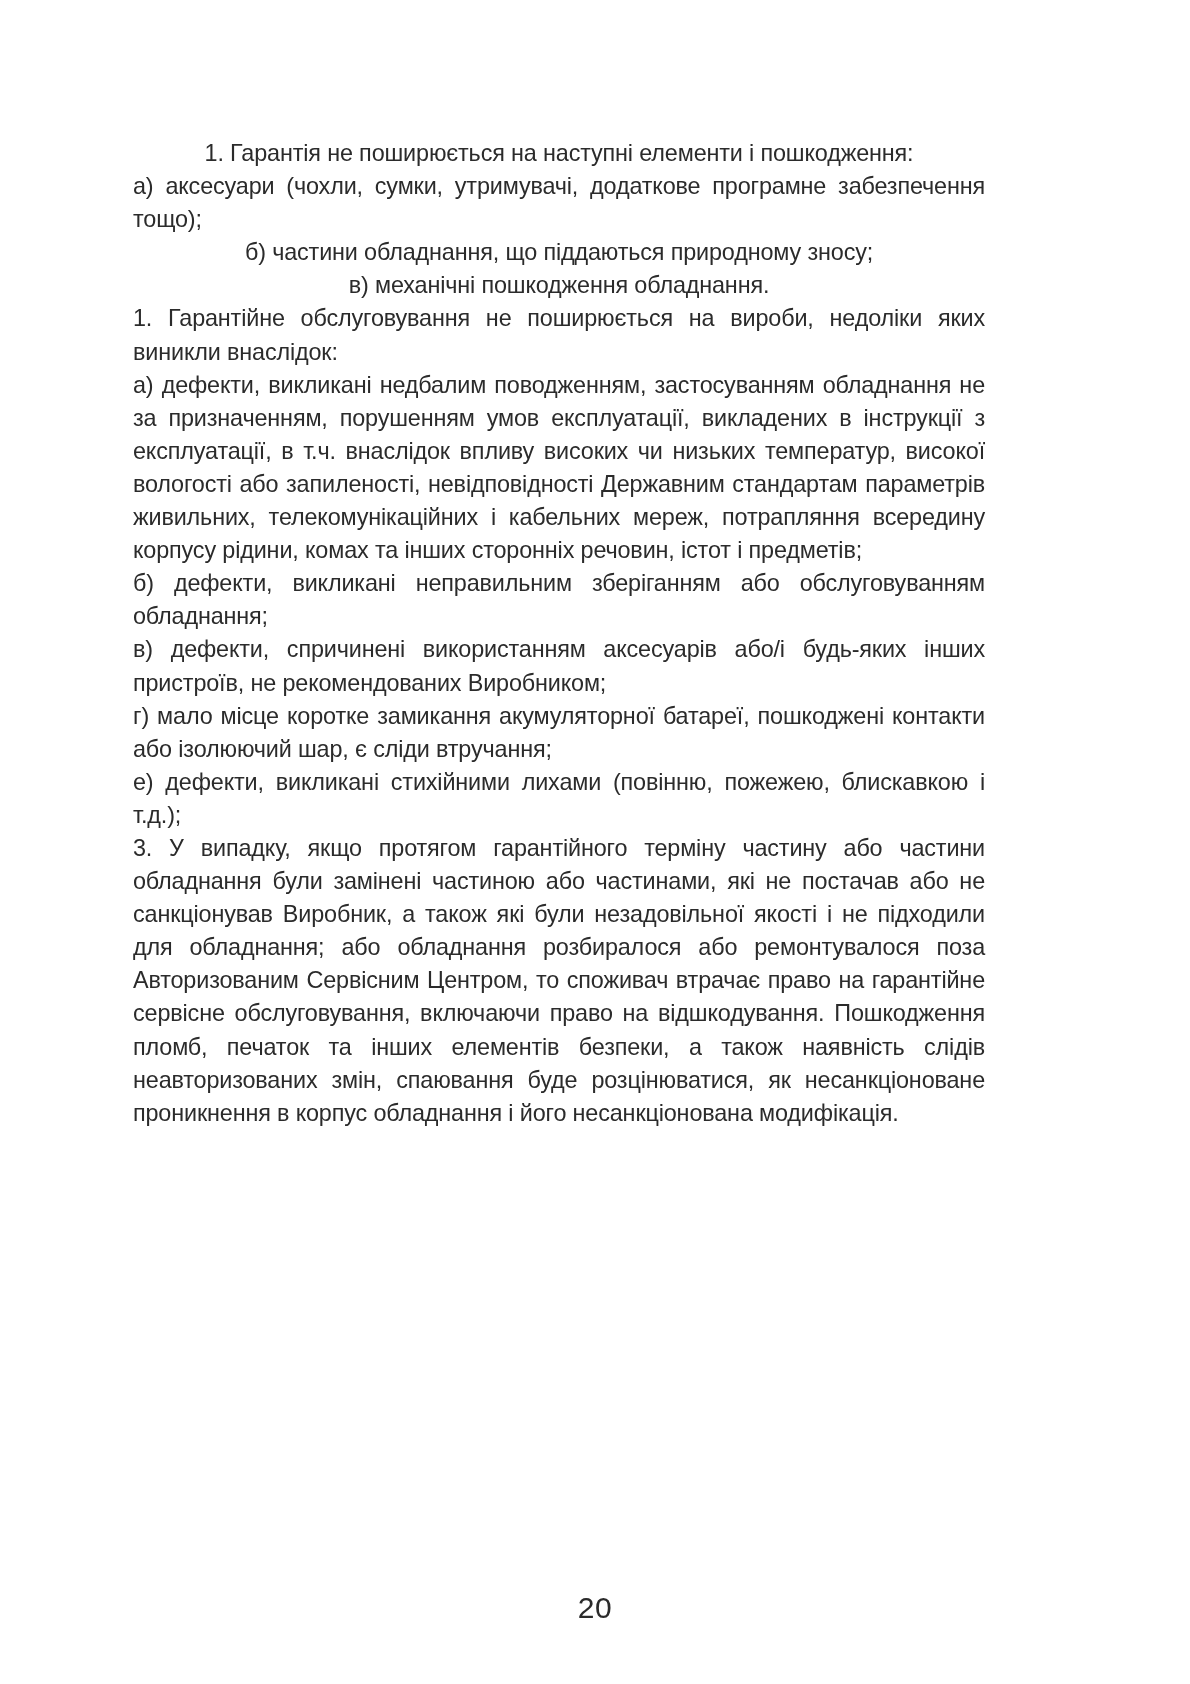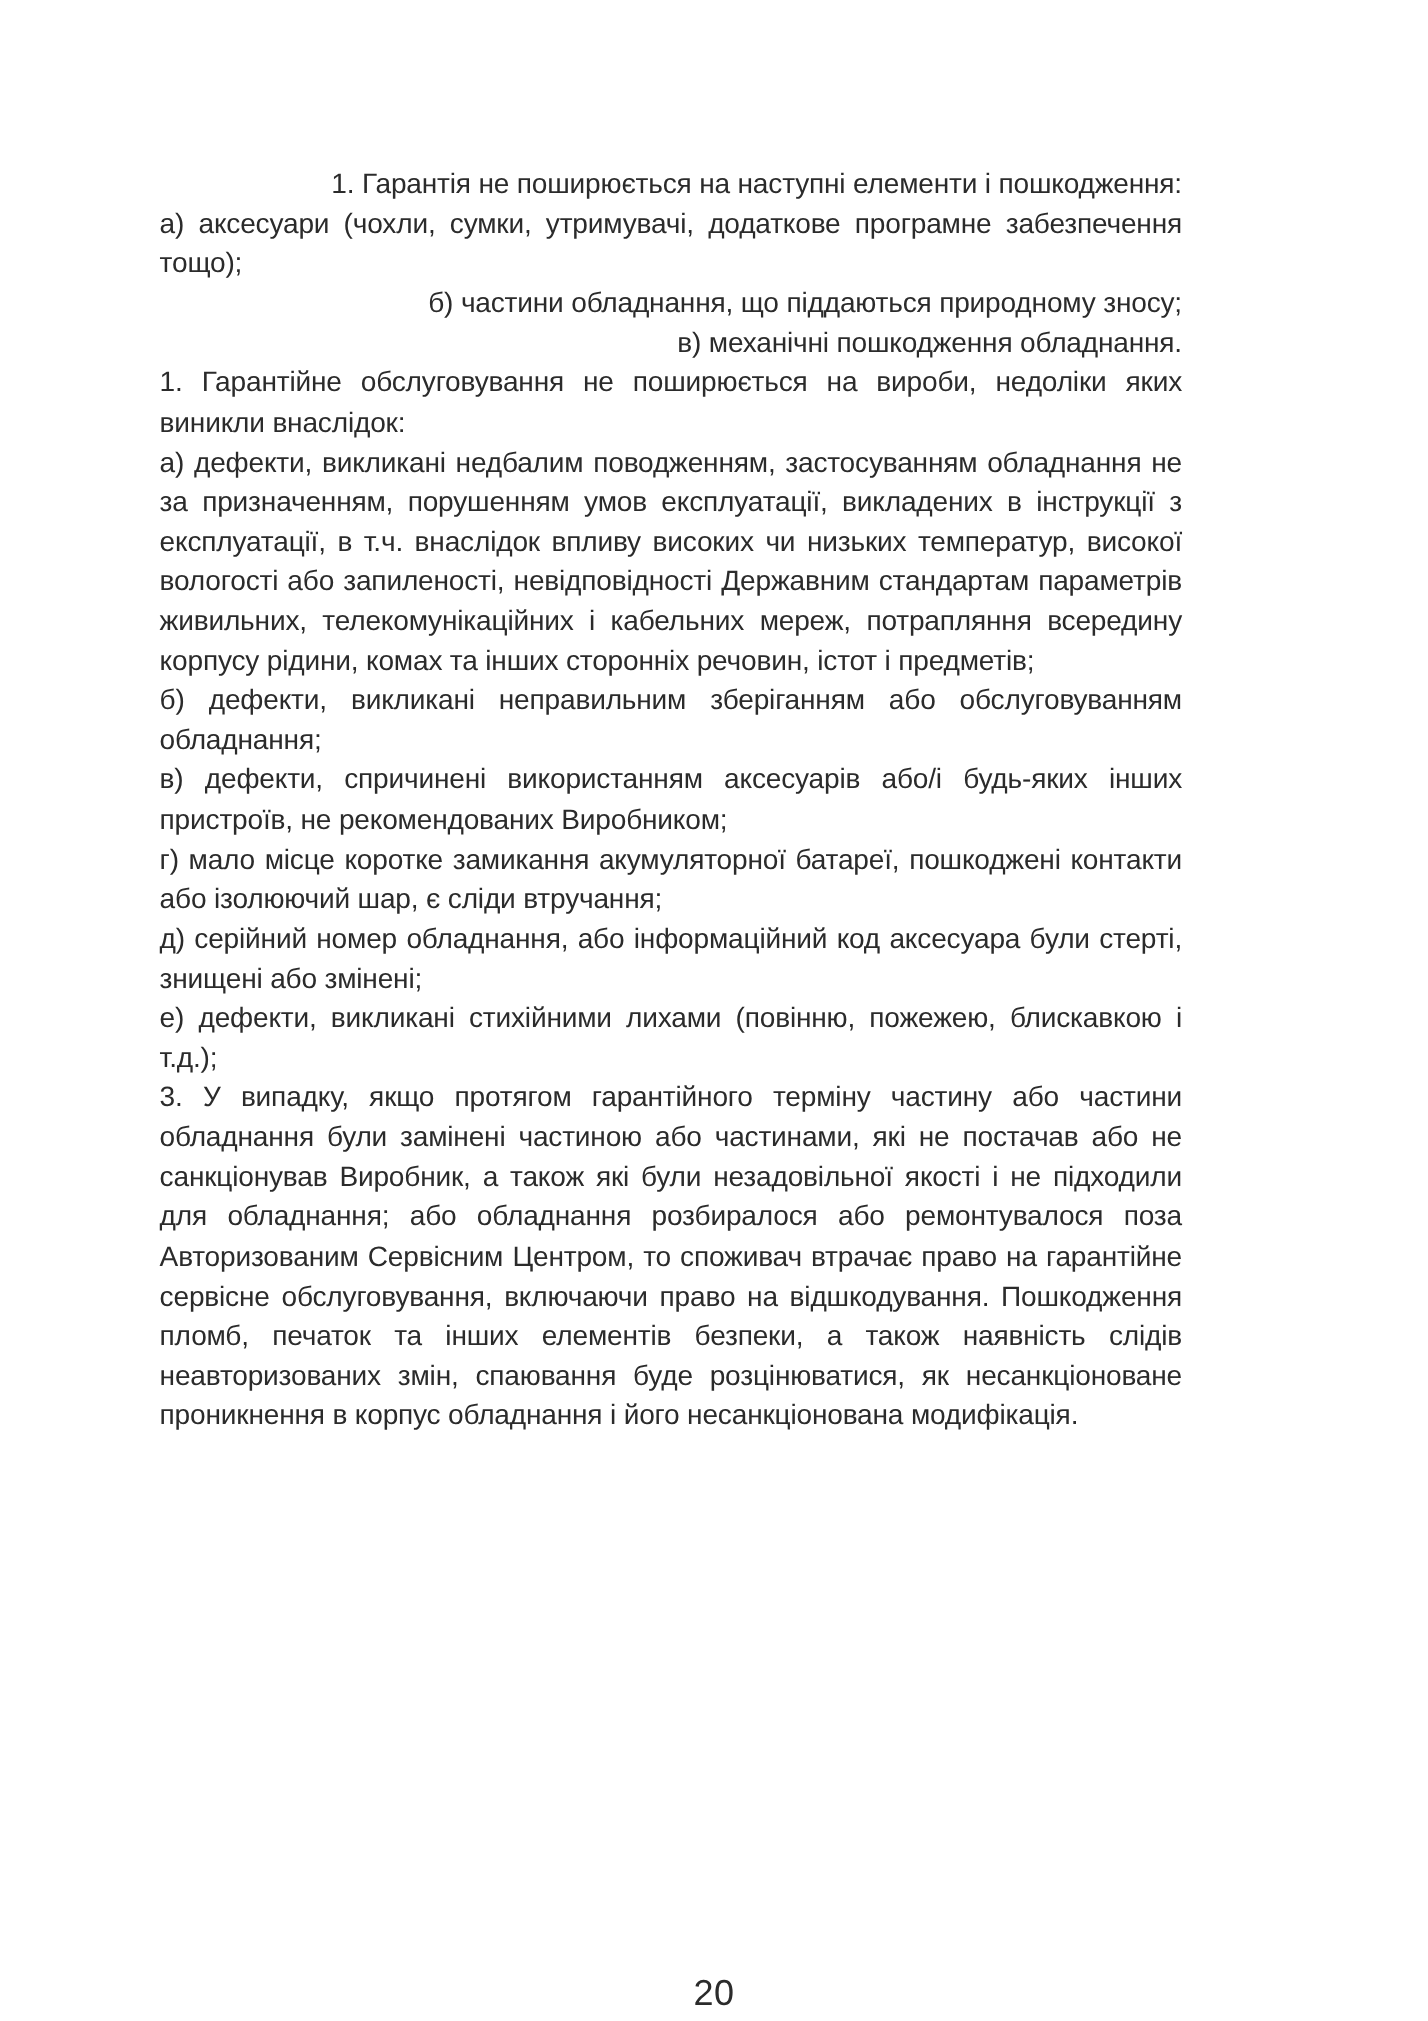--- a/index.html
+++ b/index.html
@@ -42,27 +42,27 @@
     line-height: 33.1px;
     text-align: justify;
     text-justify: inter-word;
     letter-spacing: -0.15px;
     word-spacing: 0px;
     hyphens: none;
   }
 
   
   .para.flat {
-    text-align: right;
+    text-align: center;
   }
 
   .page-number {
     position: absolute;
     left: 0;
-    top: 1644px;
+    top: 1590px;
     width: 1190px;
     text-align: center;
     color: #2b2b2b;
     font-size: 30px;
     line-height: 36px;
     font-family: "Liberation Sans", "DejaVu Sans", sans-serif;
     letter-spacing: 0.5px;
   }
 </style>
 </head>
@@ -83,21 +83,20 @@
     <p class="para">1. Гарантійне обслуговування не поширюється на вироби, недоліки яких виникли внаслідок:</p>
 
     <p class="para">а) дефекти, викликані недбалим поводженням, застосуванням обладнання не за призначенням, порушенням умов експлуатації, викладених в інструкції з експлуатації, в т.ч. внаслідок впливу високих чи низьких температур, високої вологості або запиленості, невідповідності Державним стандартам параметрів живильних, телекомунікаційних і кабельних мереж, потрапляння всередину корпусу рідини, комах та інших сторонніх речовин, істот і предметів;</p>
 
     <p class="para">б) дефекти, викликані неправильним зберіганням або обслуговуванням обладнання;</p>
 
     <p class="para">в) дефекти, спричинені використанням аксесуарів або/і будь-яких інших пристроїв, не рекомендованих Виробником;</p>
 
     <p class="para">г) мало місце коротке замикання акумуляторної батареї, пошкоджені контакти або ізолюючий шар, є сліди втручання;</p>
 
-    <p class="para">д) серійний номер обладнання, або інформаційний код аксесуара були стерті, знищені або змінені;</p>
 
     <p class="para">е) дефекти, викликані стихійними лихами (повінню, пожежею, блискавкою і т.д.);</p>
 
 
     <p class="para">3. У випадку, якщо протягом гарантійного терміну частину або частини обладнання були замінені частиною або частинами, які не постачав або не санкціонував Виробник, а також які були незадовільної якості і не підходили для обладнання; або обладнання розбиралося або ремонтувалося поза Авторизованим Сервісним Центром, то споживач втрачає право на гарантійне сервісне обслуговування, включаючи право на відшкодування. Пошкодження пломб, печаток та інших елементів безпеки, а також наявність слідів неавторизованих змін, спаювання буде розцінюватися,   як несанкціоноване проникнення в корпус обладнання і його несанкціонована модифікація.</p>
 
   </div>
 
   <div class="page-number">20</div>
 

